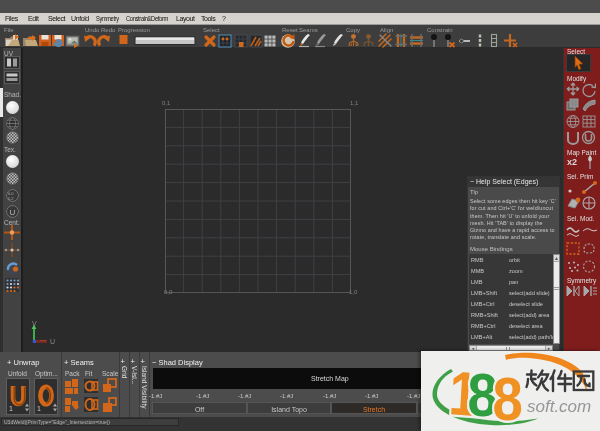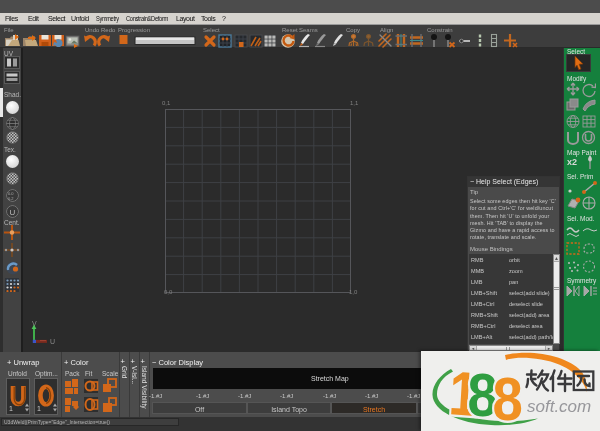--- a/index.html
+++ b/index.html
@@ -23,21 +23,21 @@
 #toolbar .lbl{top:2.5px;font-size:6px;color:#9a9a9a;}
 
 #main{left:0;top:48px;width:600px;height:304px;background:#2b2b2b;}
 #lsb{left:0;top:0;width:23px;height:304px;background:#424242;border-right:2px solid #1e1e1e;}
 #lsb .lbl{font-size:6.5px;color:#b8b8b8;left:4px;}
 #lscroll{left:0;top:0;width:3px;height:304px;background:#2e2e2e;}
 #lscroll i{left:0;top:40px;width:3px;height:29px;background:#e8e8e8;display:block;}
 .lic{left:6px;width:13px;height:13px;border-radius:50%;}
 .corner{color:#808080;font-size:6px;}
 
-#rsb{left:563px;top:0;width:37px;height:304px;background:#15803d;border-left:1px solid #333;}
+#rsb{left:563px;top:0;width:37px;height:304px;background:#7f1d1d;border-left:1px solid #333;}
 #rsb .lbl{color:#e0e0e0;font-size:6.5px;left:3px;}
 
 #help{left:467px;top:128px;width:93px;height:175px;background:#4a4a4a;border:1px solid #333;}
 #help-hd{left:0;top:0;width:91px;height:10px;background:#353535;color:#e8e8e8;font-size:7px;padding:1px 0 0 2px;}
 #help .tip{color:#c0c0c0;font-size:6px;}
 #help-body{left:2px;top:21px;width:88px;color:#c8c8c8;font-size:5.4px;line-height:7.3px;letter-spacing:0.1px;}
 #mb-table{left:1px;top:77px;width:84px;height:90px;background:#373737;color:#c8c8c8;font-size:5.6px;}
 .mbrow{left:2px;width:82px;height:10.9px;}
 .mbrow b{font-weight:normal;left:0;top:3px;}
 .mbrow i{font-style:normal;left:38px;top:3px;white-space:nowrap;}
@@ -495,21 +495,21 @@
       </g>
       <path d="M7,8 V20 a5.2,6 0 0 0 10.4,0 V8" fill="none" stroke="#8a4208" stroke-width="1.4" transform="translate(1.2,0.8)"></path>
       <path d="M40,9.8 a4.5,7.6 0 0 1 0,15.4" fill="none" stroke="#8a4208" stroke-width="1.4"></path>
       <text x="3" y="33" fill="#cccccc" font-size="7">1</text>
       <text x="31" y="33" fill="#cccccc" font-size="7">1</text>
       <g fill="#aaa">
           <path d="M19,28.5 l2,-3 l2,3 z M19,30.5 l2,3 l2,-3 z M47,28.5 l2,-3 l2,3 z M47,30.5 l2,3 l2,-3 z"></path>
         </g>
     </svg>
     <div class="vdiv" style="left:61px;"></div>
-    <div class="hd" style="left:64px;top:6px;">+ Color</div>
+    <div class="hd" style="left:64px;top:6px;">+ Seams</div>
     <div class="sub" style="left:65px;top:18px;">Pack</div>
     <div class="sub" style="left:85px;top:18px;">Fit</div>
     <div class="sub" style="left:102px;top:18px;">Scale</div>
     <svg style="left:64px;top:26px;width:54px;height:37px;" viewBox="0 0 54 37">
       <g fill="#d2671a">
         <rect x="1" y="3" width="6" height="6"></rect>
           <rect x="8" y="1" width="6" height="8"></rect>
         <rect x="1" y="10" width="8" height="6"></rect>
           <rect x="10" y="10" width="4" height="6"></rect>
         <g transform="translate(0,19)">
@@ -541,21 +541,21 @@
     <div class="vdiv" style="left:119px;"></div>
     <div class="hd" style="left:120.5px;top:5px;">+</div>
     <div class="vlabel" style="left:121px;top:14px;">Grid</div>
     <div class="vdiv" style="left:129px;"></div>
     <div class="hd" style="left:130.5px;top:5px;">+</div>
     <div class="vlabel" style="left:131px;top:14px;">V-Isl...</div>
     <div class="vdiv" style="left:139px;"></div>
     <div class="hd" style="left:140.5px;top:5px;">+</div>
     <div class="vlabel" style="left:141px;top:14px;">Island Visibility</div>
     <div class="vdiv" style="left:149px;"></div>
-    <div class="hd" style="left:152px;top:6px;">− Color Display</div>
+    <div class="hd" style="left:152px;top:6px;">− Shad Display</div>
     <div id="smap">
         <span style="left:158px;top:7px;">Stretch Map</span>
       </div>
     <div class="dd" style="left:149px;top:41px;">-1.#J</div>
     <div class="dd" style="left:196px;top:41px;">-1.#J</div>
     <div class="dd" style="left:238px;top:41px;">-1.#J</div>
     <div class="dd" style="left:280px;top:41px;">-1.#J</div>
     <div class="dd" style="left:323px;top:41px;">-1.#J</div>
     <div class="dd" style="left:365px;top:41px;">-1.#J</div>
     <div class="dd" style="left:407px;top:41px;">-1.#J</div>

